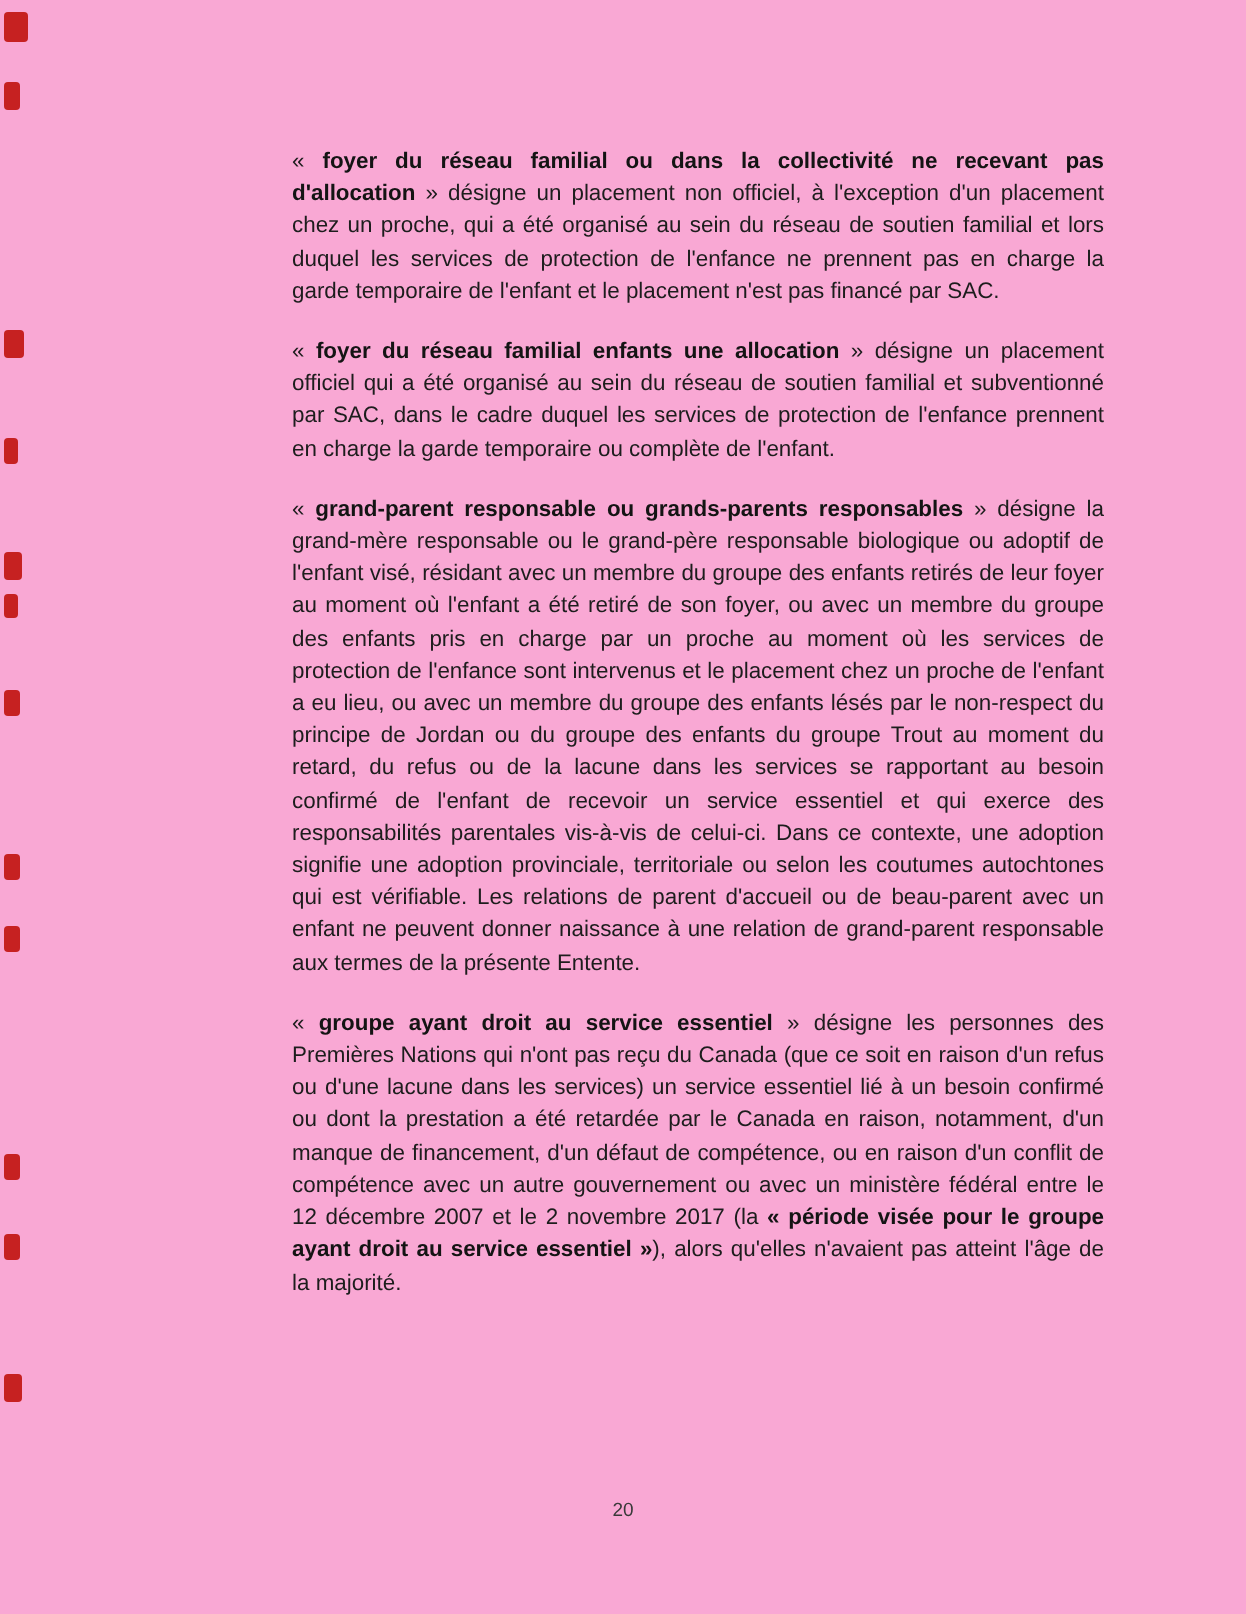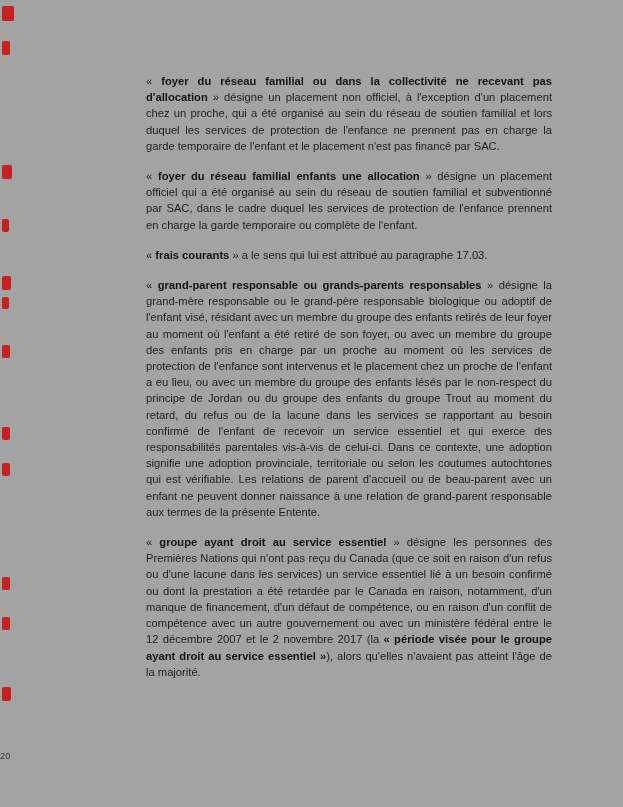--- a/index.html
+++ b/index.html
@@ -7,21 +7,21 @@
     width: 623px;
     height: 807px;
     background: #ffffff;
     font-family: "Liberation Sans", sans-serif;
     position: relative;
     overflow: hidden;
   }
   .page {
     position: absolute;
     inset: 0;
-    background: #a3a3a3;
+    background: #f9a8d4;
   }
   .text-block {
     position: absolute;
     left: 146px;
     top: 73px;
     width: 406px;
   }
   .text-block p {
     margin: 0 0 14px 0;
     font-size: 11.2px;
@@ -33,21 +33,21 @@
   }
   .text-block p .term {
     font-weight: bold;
     color: #141414;
   }
   .page-number {
     position: absolute;
     top: 750px;
     left: 0;
     width: 623px;
-    text-align: left;
+    text-align: center;
     font-size: 9.5px;
     color: #3a3a3a;
   }
   .margin-marks .mark {
     position: absolute;
     left: 2px;
     background: #c62121;
     border-radius: 2px;
   }
 </style>
@@ -65,18 +65,17 @@
       <div class="mark" style="top: 345px; width: 8px; height: 13px; background: rgb(198, 33, 33);"></div>
       <div class="mark" style="top: 427px; width: 8px; height: 13px; background: rgb(198, 33, 33);"></div>
       <div class="mark" style="top: 463px; width: 8px; height: 13px; background: rgb(198, 33, 33);"></div>
       <div class="mark" style="top: 577px; width: 8px; height: 13px; background: rgb(198, 33, 33);"></div>
       <div class="mark" style="top: 617px; width: 8px; height: 13px; background: rgb(198, 33, 33);"></div>
       <div class="mark" style="top: 687px; width: 9px; height: 14px; background: rgb(198, 33, 33);"></div>
     </div>
   <main class="text-block">
       <p><span>« </span><strong class="term">foyer du réseau familial ou dans la collectivité ne recevant pas d'allocation</strong><span> » désigne un placement non officiel, à l'exception d'un placement chez un proche, qui a été organisé au sein du réseau de soutien familial et lors duquel les services de protection de l'enfance ne prennent pas en charge la garde temporaire de l'enfant et le placement n'est pas financé par SAC.</span></p>
       <p><span>« </span><strong class="term">foyer du réseau familial enfants une allocation</strong><span> » désigne un placement officiel qui a été organisé au sein du réseau de soutien familial et subventionné par SAC, dans le cadre duquel les services de protection de l'enfance prennent en charge la garde temporaire ou complète de l'enfant.</span></p>
-      <p><span>« </span><strong class="term">frais courants</strong><span> » a le sens qui lui est attribué au paragraphe 17.03.</span></p>
       <p><span>« </span><strong class="term">grand-parent responsable ou grands-parents responsables</strong><span> » désigne la grand-mère responsable ou le grand-père responsable biologique ou adoptif de l'enfant visé, résidant avec un membre du groupe des enfants retirés de leur foyer au moment où l'enfant a été retiré de son foyer, ou avec un membre du groupe des enfants pris en charge par un proche au moment où les services de protection de l'enfance sont intervenus et le placement chez un proche de l'enfant a eu lieu, ou avec un membre du groupe des enfants lésés par le non-respect du principe de Jordan ou du groupe des enfants du groupe Trout au moment du retard, du refus ou de la lacune dans les services se rapportant au besoin confirmé de l'enfant de recevoir un service essentiel et qui exerce des responsabilités parentales vis-à-vis de celui-ci. Dans ce contexte, une adoption signifie une adoption provinciale, territoriale ou selon les coutumes autochtones qui est vérifiable. Les relations de parent d'accueil ou de beau-parent avec un enfant ne peuvent donner naissance à une relation de grand-parent responsable aux termes de la présente Entente.</span></p>
       <p><span>« </span><strong class="term">groupe ayant droit au service essentiel</strong><span> » désigne les personnes des Premières Nations qui n'ont pas reçu du Canada (que ce soit en raison d'un refus ou d'une lacune dans les services) un service essentiel lié à un besoin confirmé ou dont la prestation a été retardée par le Canada en raison, notamment, d'un manque de financement, d'un défaut de compétence, ou en raison d'un conflit de compétence avec un autre gouvernement ou avec un ministère fédéral entre le 12 décembre 2007 et le 2 novembre 2017 (la </span><strong class="term">« période visée pour le groupe ayant droit au service essentiel »</strong><span>), alors qu'elles n'avaient pas atteint l'âge de la majorité.</span></p>
     </main>
   <div class="page-number">20</div>
 </div>
 
 </body></html>

